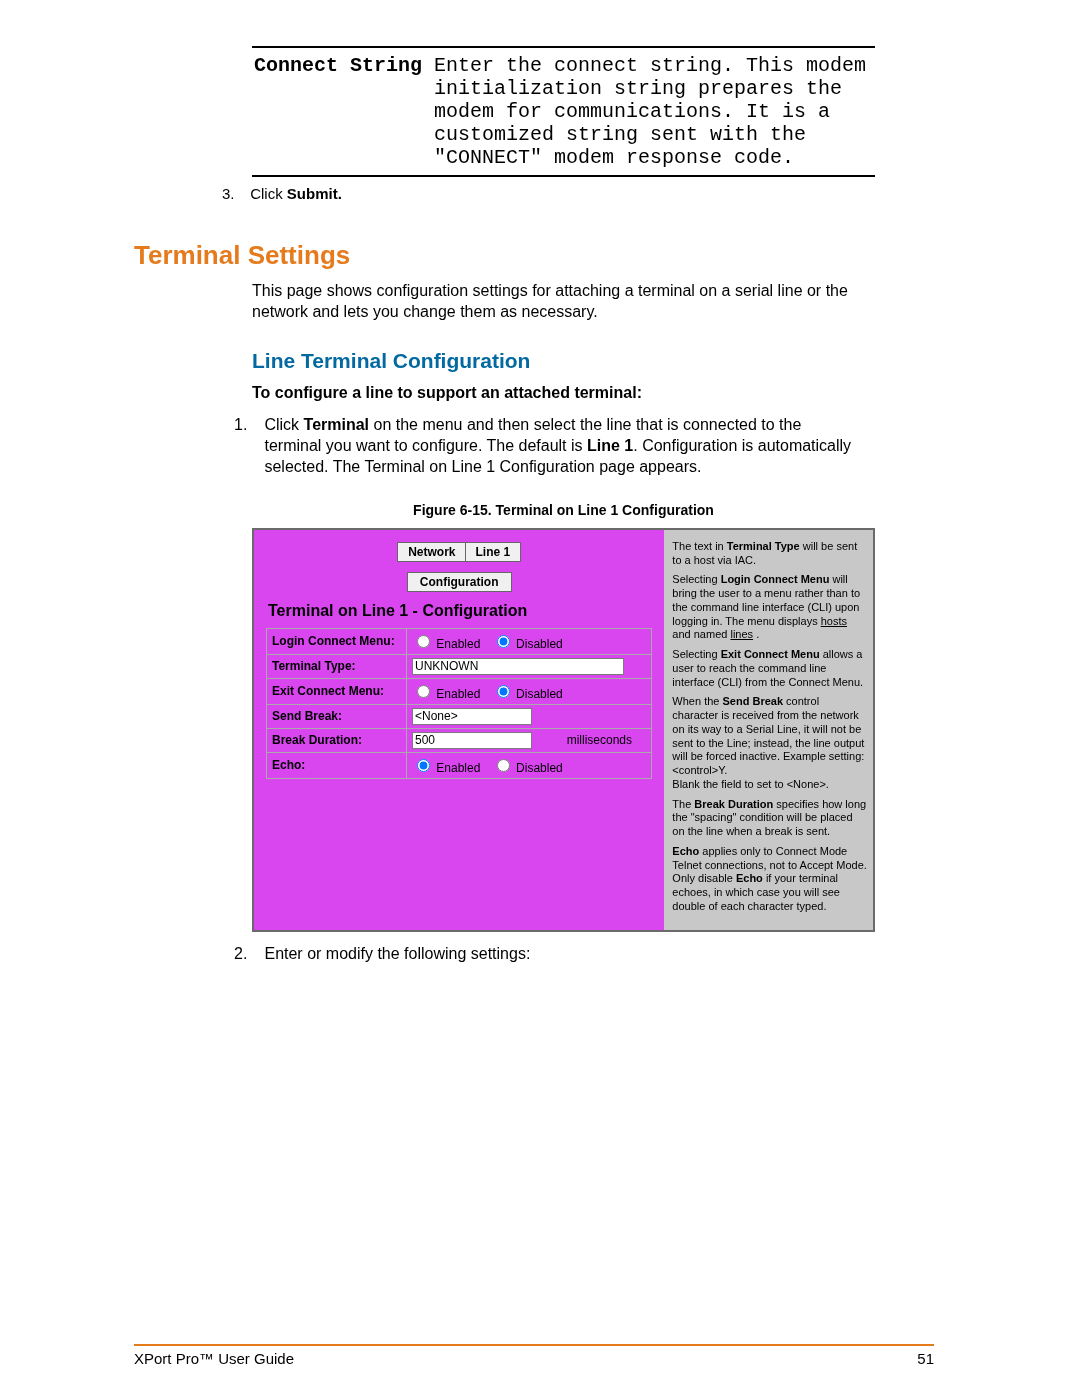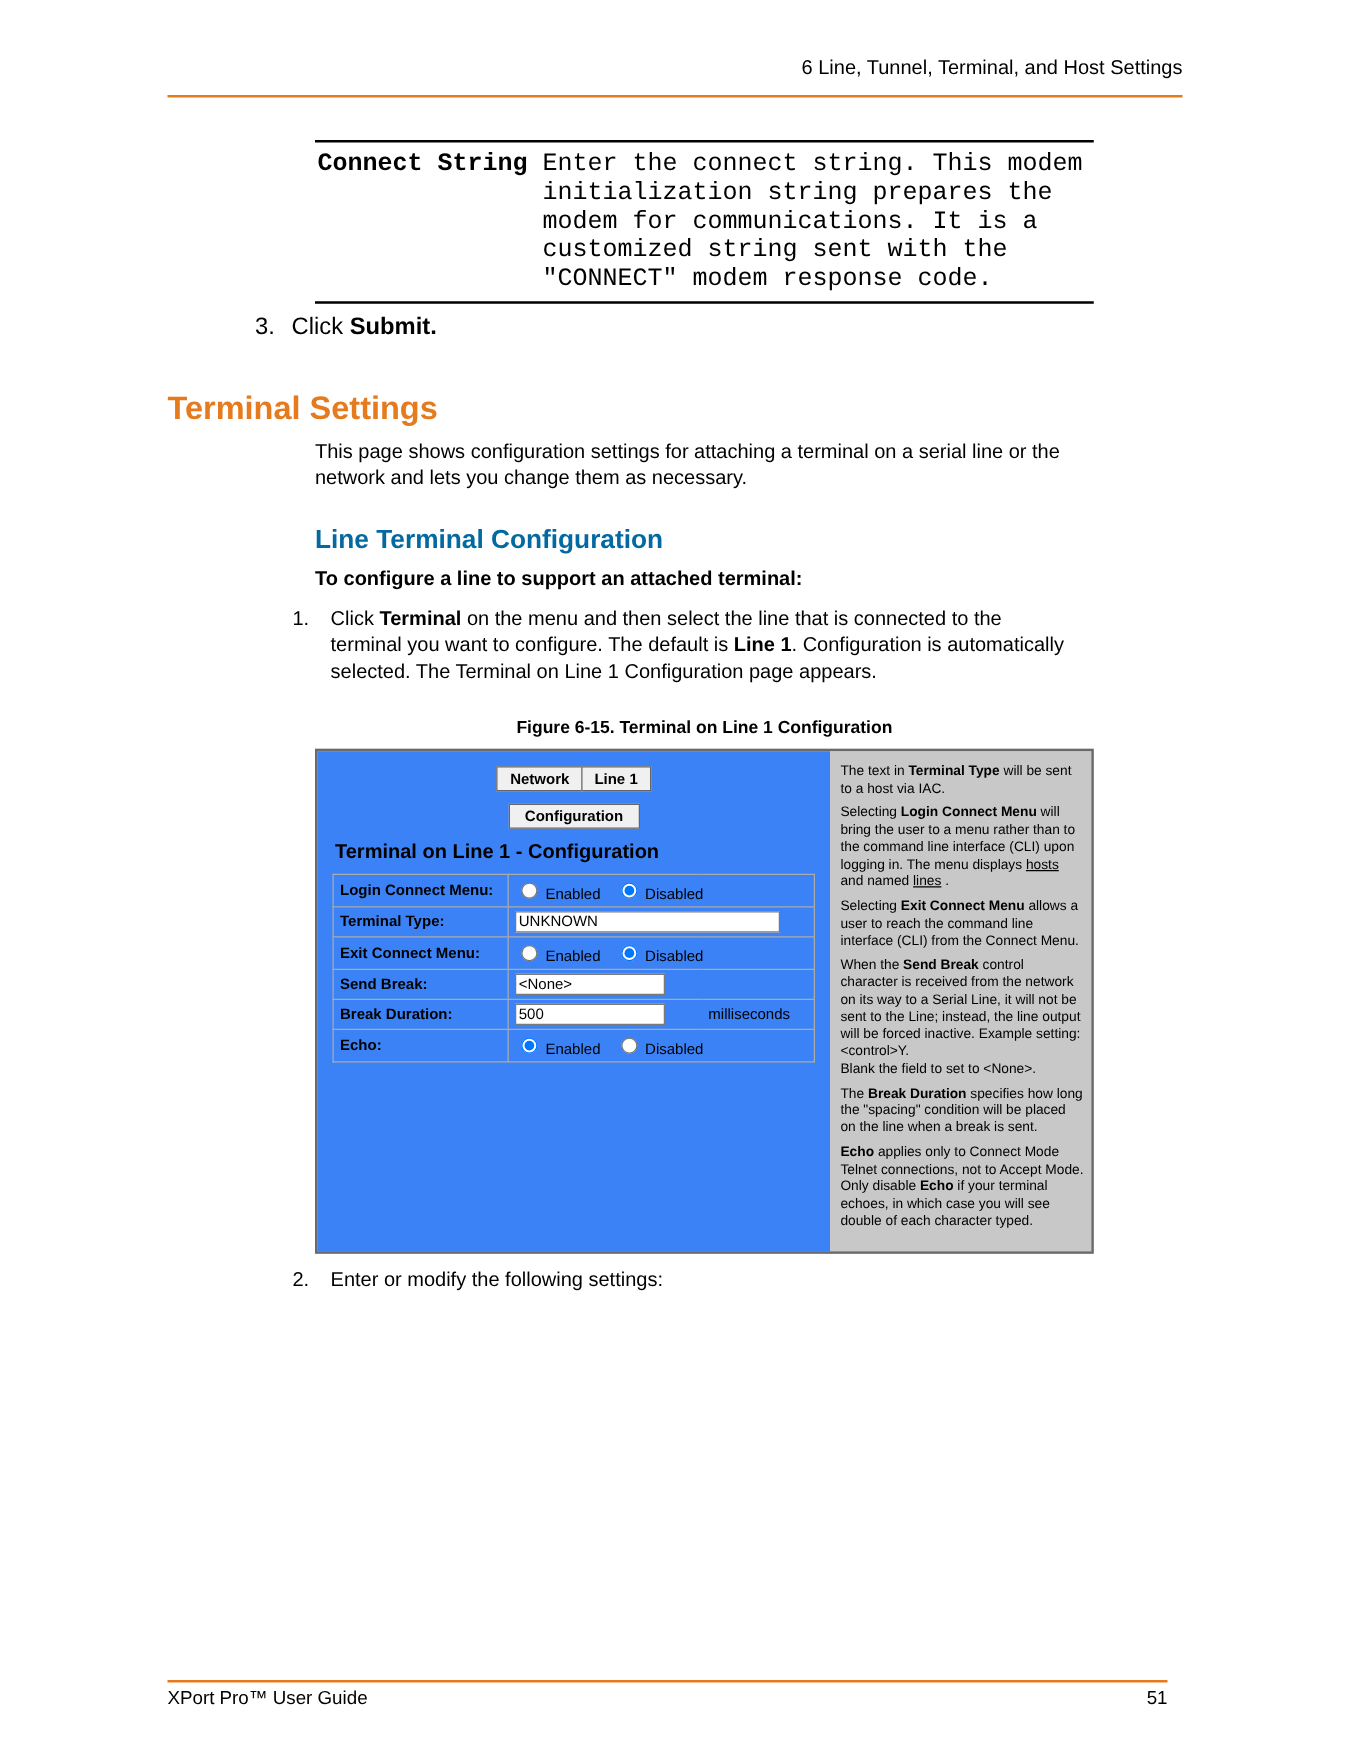--- a/index.html
+++ b/index.html
@@ -29,21 +29,21 @@
     border-collapse: collapse;
     font-size: 20px;
     font-family: Liberation Mono, monospace;
   }
   .params-table td {
     vertical-align: top;
     padding: 6px 4px 6px 2px;
   }
   .params-table tr { border-top: 2px solid #000; border-bottom: 2px solid #000; }
   .params-table td.label { font-weight: bold; width: 180px; }
-  .step { font-size: 19px; margin-left: 70px; margin-top: 8px; }
+  .step { font-size: 15px; margin-left: 88px; margin-top: 8px; }
   .step .num { display:inline-block; width:24px; }
   h1.section {
     color: #e57b1d;
     font-size: 26px;
     font-weight: bold;
     margin: 38px 0 10px 0;
   }
   h2.subsection {
     color: #0369a1;
     font-size: 21px;
@@ -73,21 +73,21 @@
   .shot-wrap {
     margin-left: 118px;
     width: 623px;
     border: 2px solid #6a6a6a;
     background: #c8c8c8;
     display: flex;
     font-size: 12px;
   }
   .shot-left {
     width: 413px;
-    background: #3b82f6;
+    background: #d946ef;
     padding: 12px 12px 130px 12px;
   }
   .tab-row { text-align: center; margin-bottom: 10px; }
   .tab {
     display: inline-block;
     border: 1px solid #666;
     padding: 2px 10px;
     font-size: 12px;
     font-weight: bold;
     background: #f0f0f0;
@@ -124,21 +124,20 @@
     padding-top: 4px;
     font-size: 15px;
     display: flex; justify-content: space-between;
   }
 </style>
 </head>
 <body>
 
 <div class="page">
 
-  <div class="running-head">6 Line, Tunnel, Terminal, and Host Settings</div>
 
   <table class="params-table">
     <tbody>
         <tr>
       <td class="label">Connect String</td>
       <td>Enter the connect string. This modem initialization string prepares the modem for communications. It is a customized string sent with the "CONNECT" modem response code.</td>
     </tr>
   </tbody>
     </table>
 

